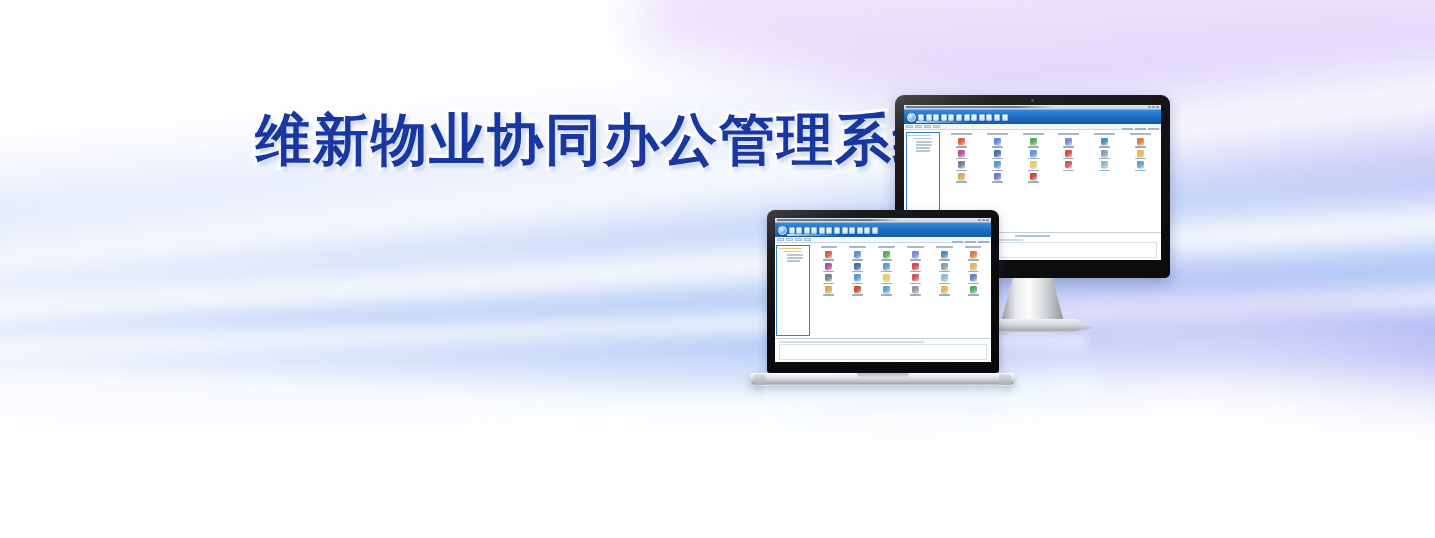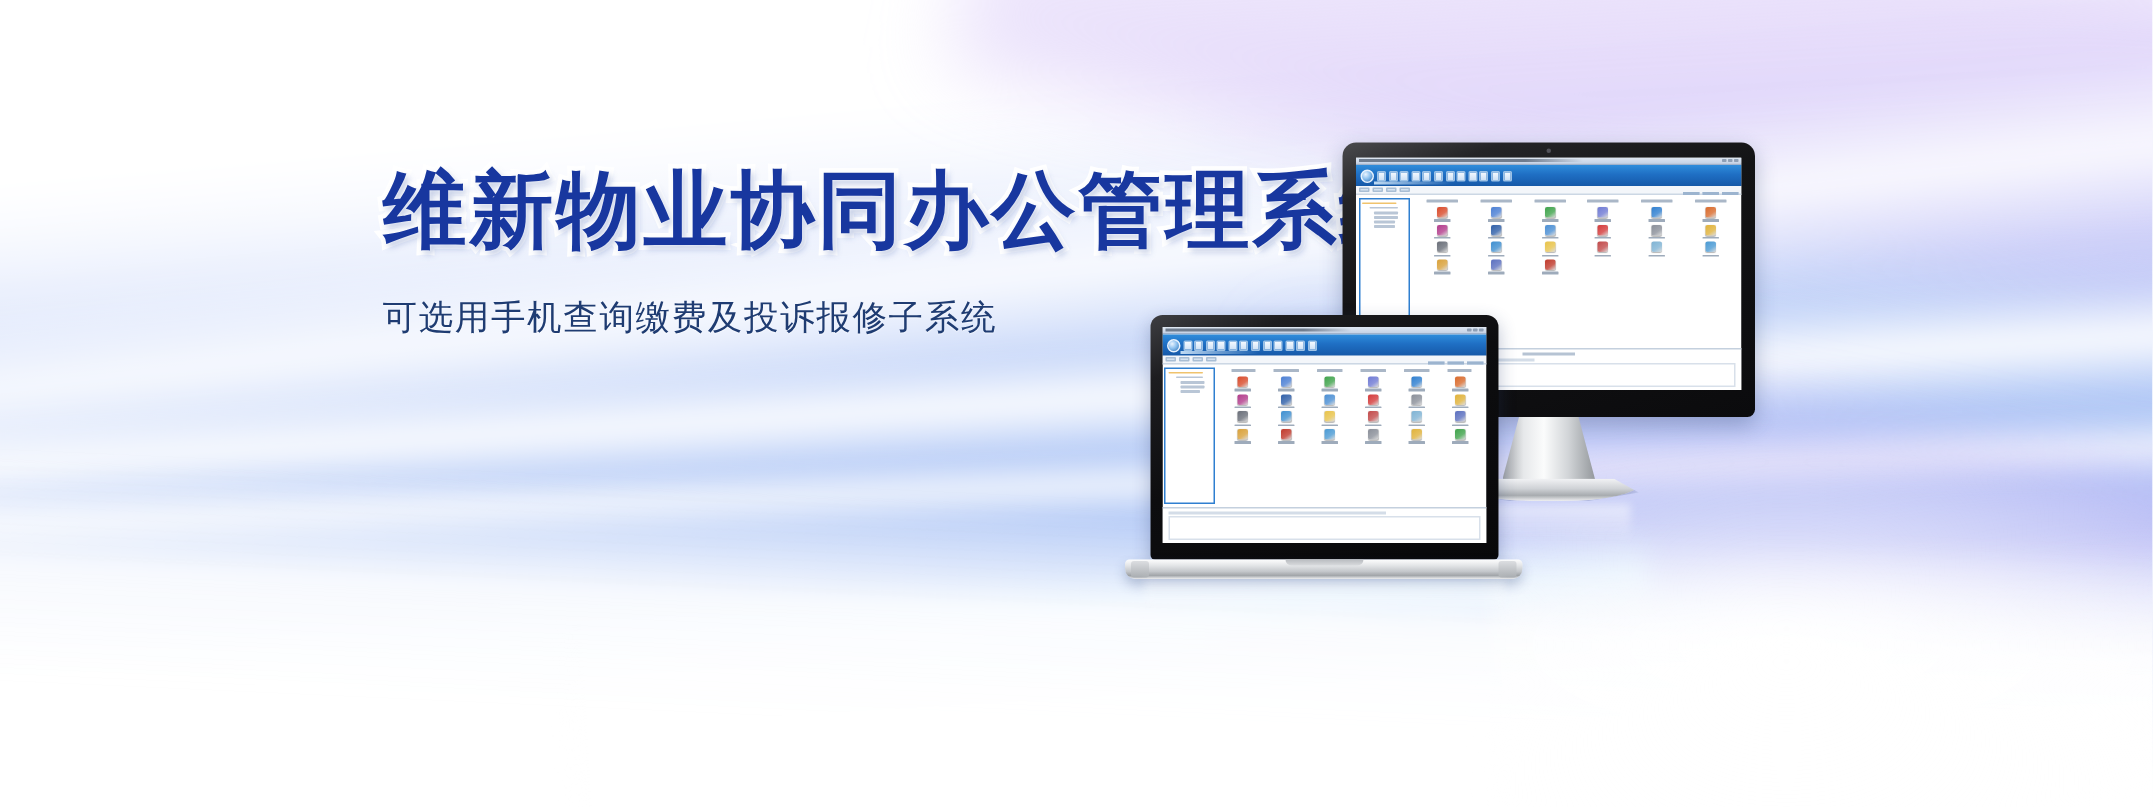--- a/index.html
+++ b/index.html
@@ -326,21 +326,20 @@
   <div class="bottom-white"></div>
   <div class="bottom-white-2"></div>
   <div class="glow-right"></div>
 
   <div class="copy">
 
     <div class="headline">维新物业协同办公管理系统</div>
 
 
     <div class="features">
-      <div class="feature-line">可选用手机查询缴费及投诉报修子系统</div>
     </div>
 
   </div>
 
   <div class="devices">
 
     <div class="monitor">
       <div class="monitor-bezel">
         <div class="webcam"></div>
         <div class="monitor-screen">

